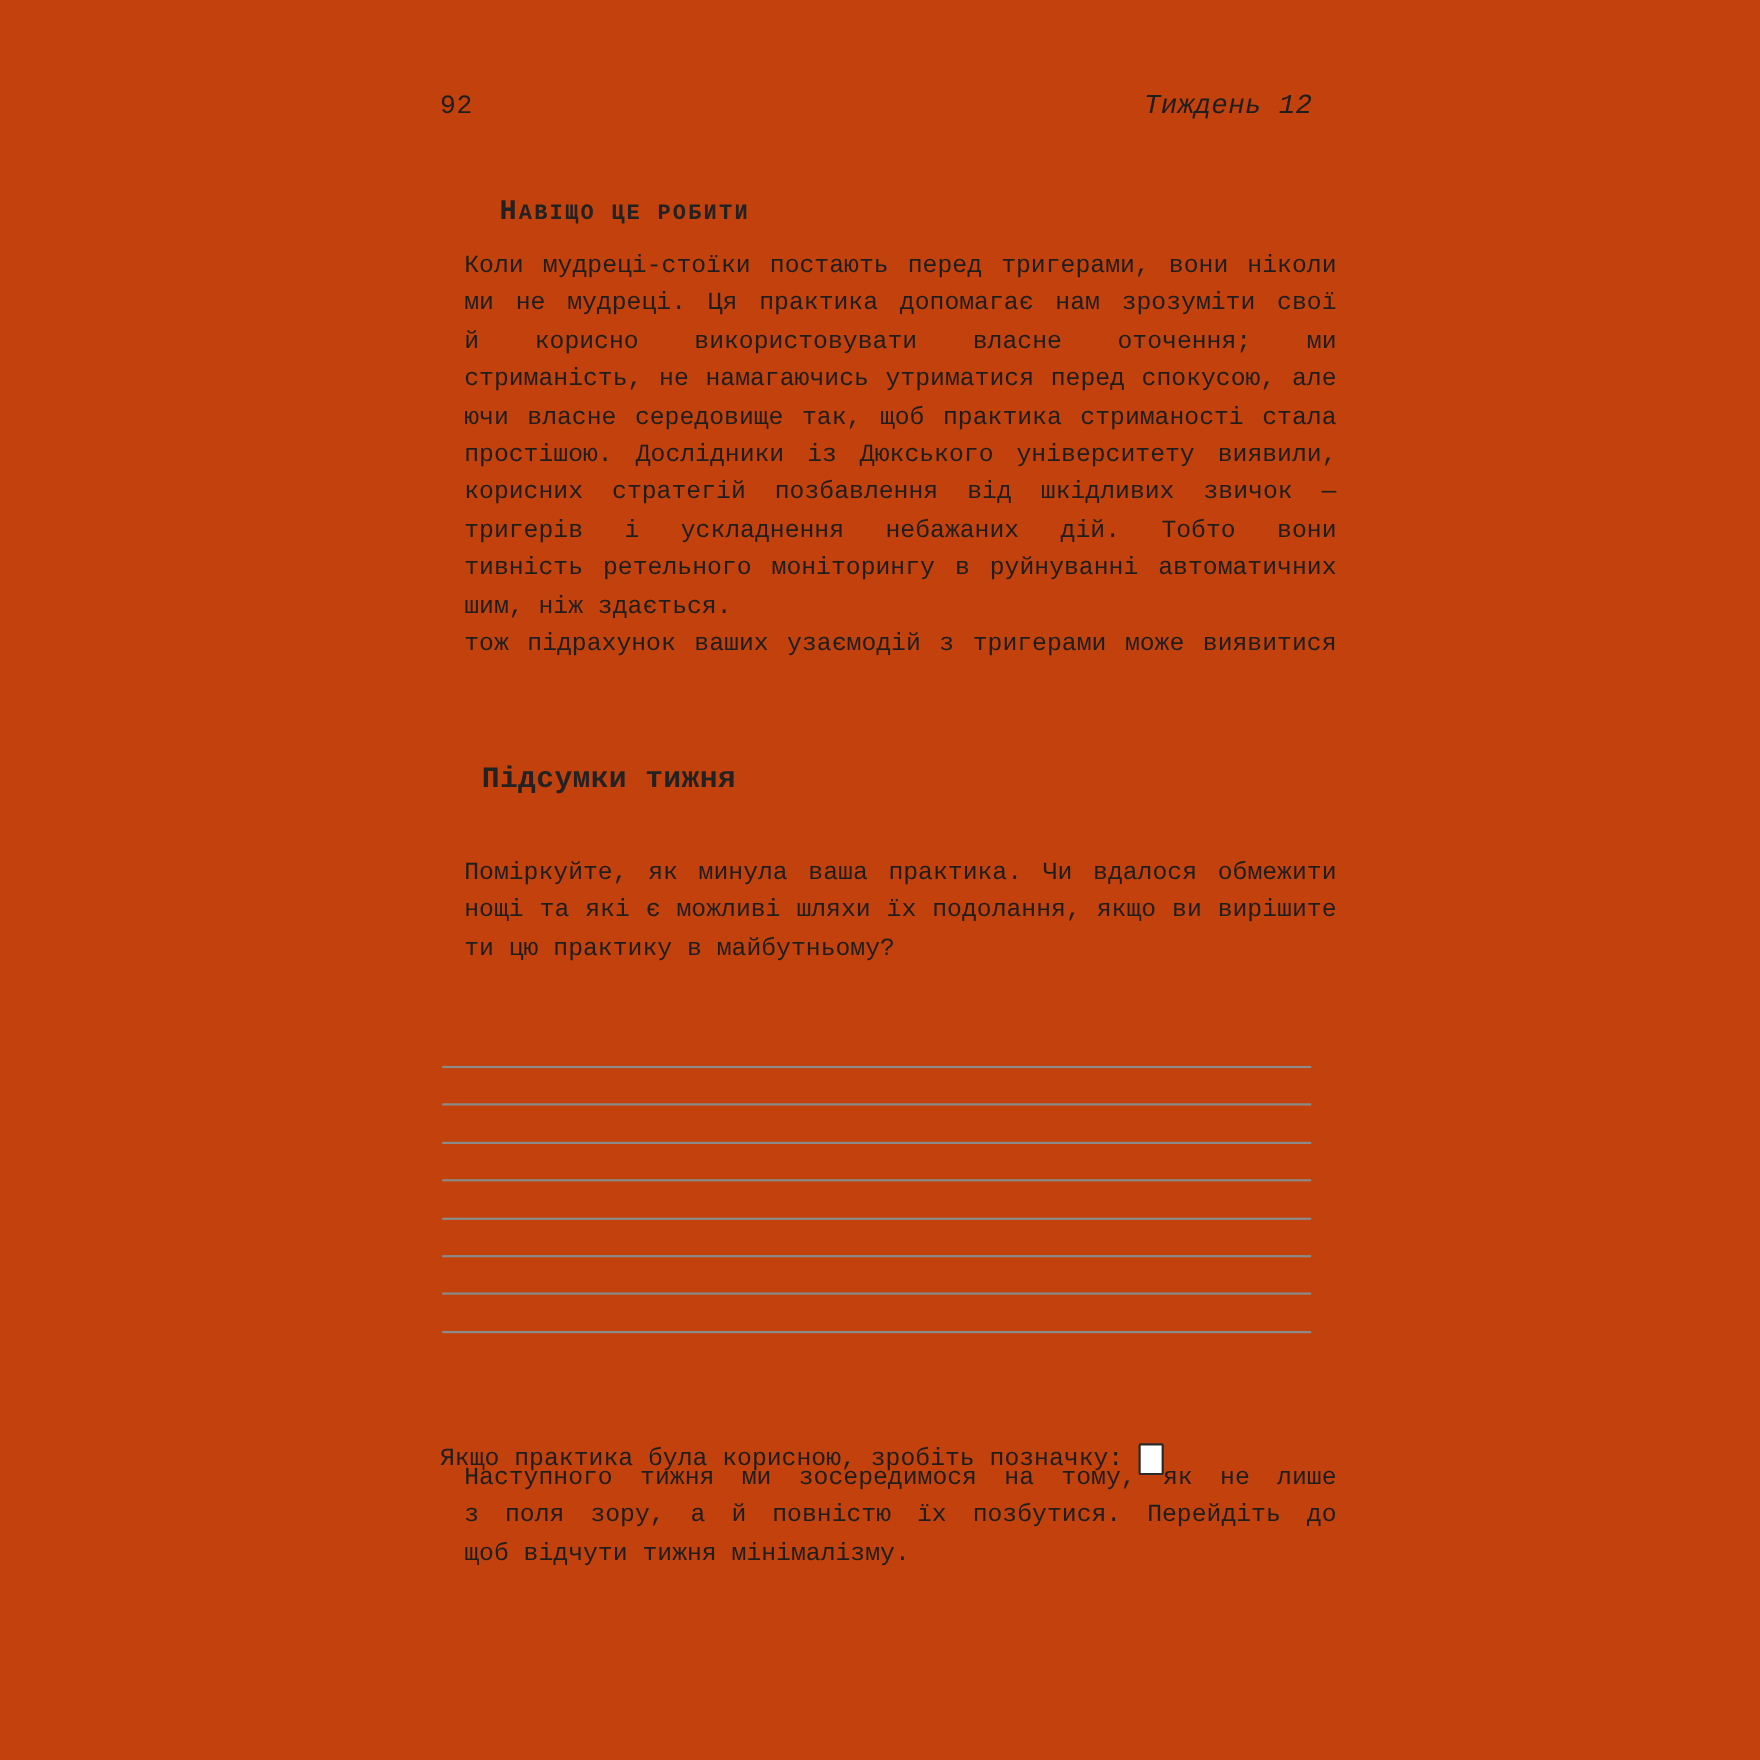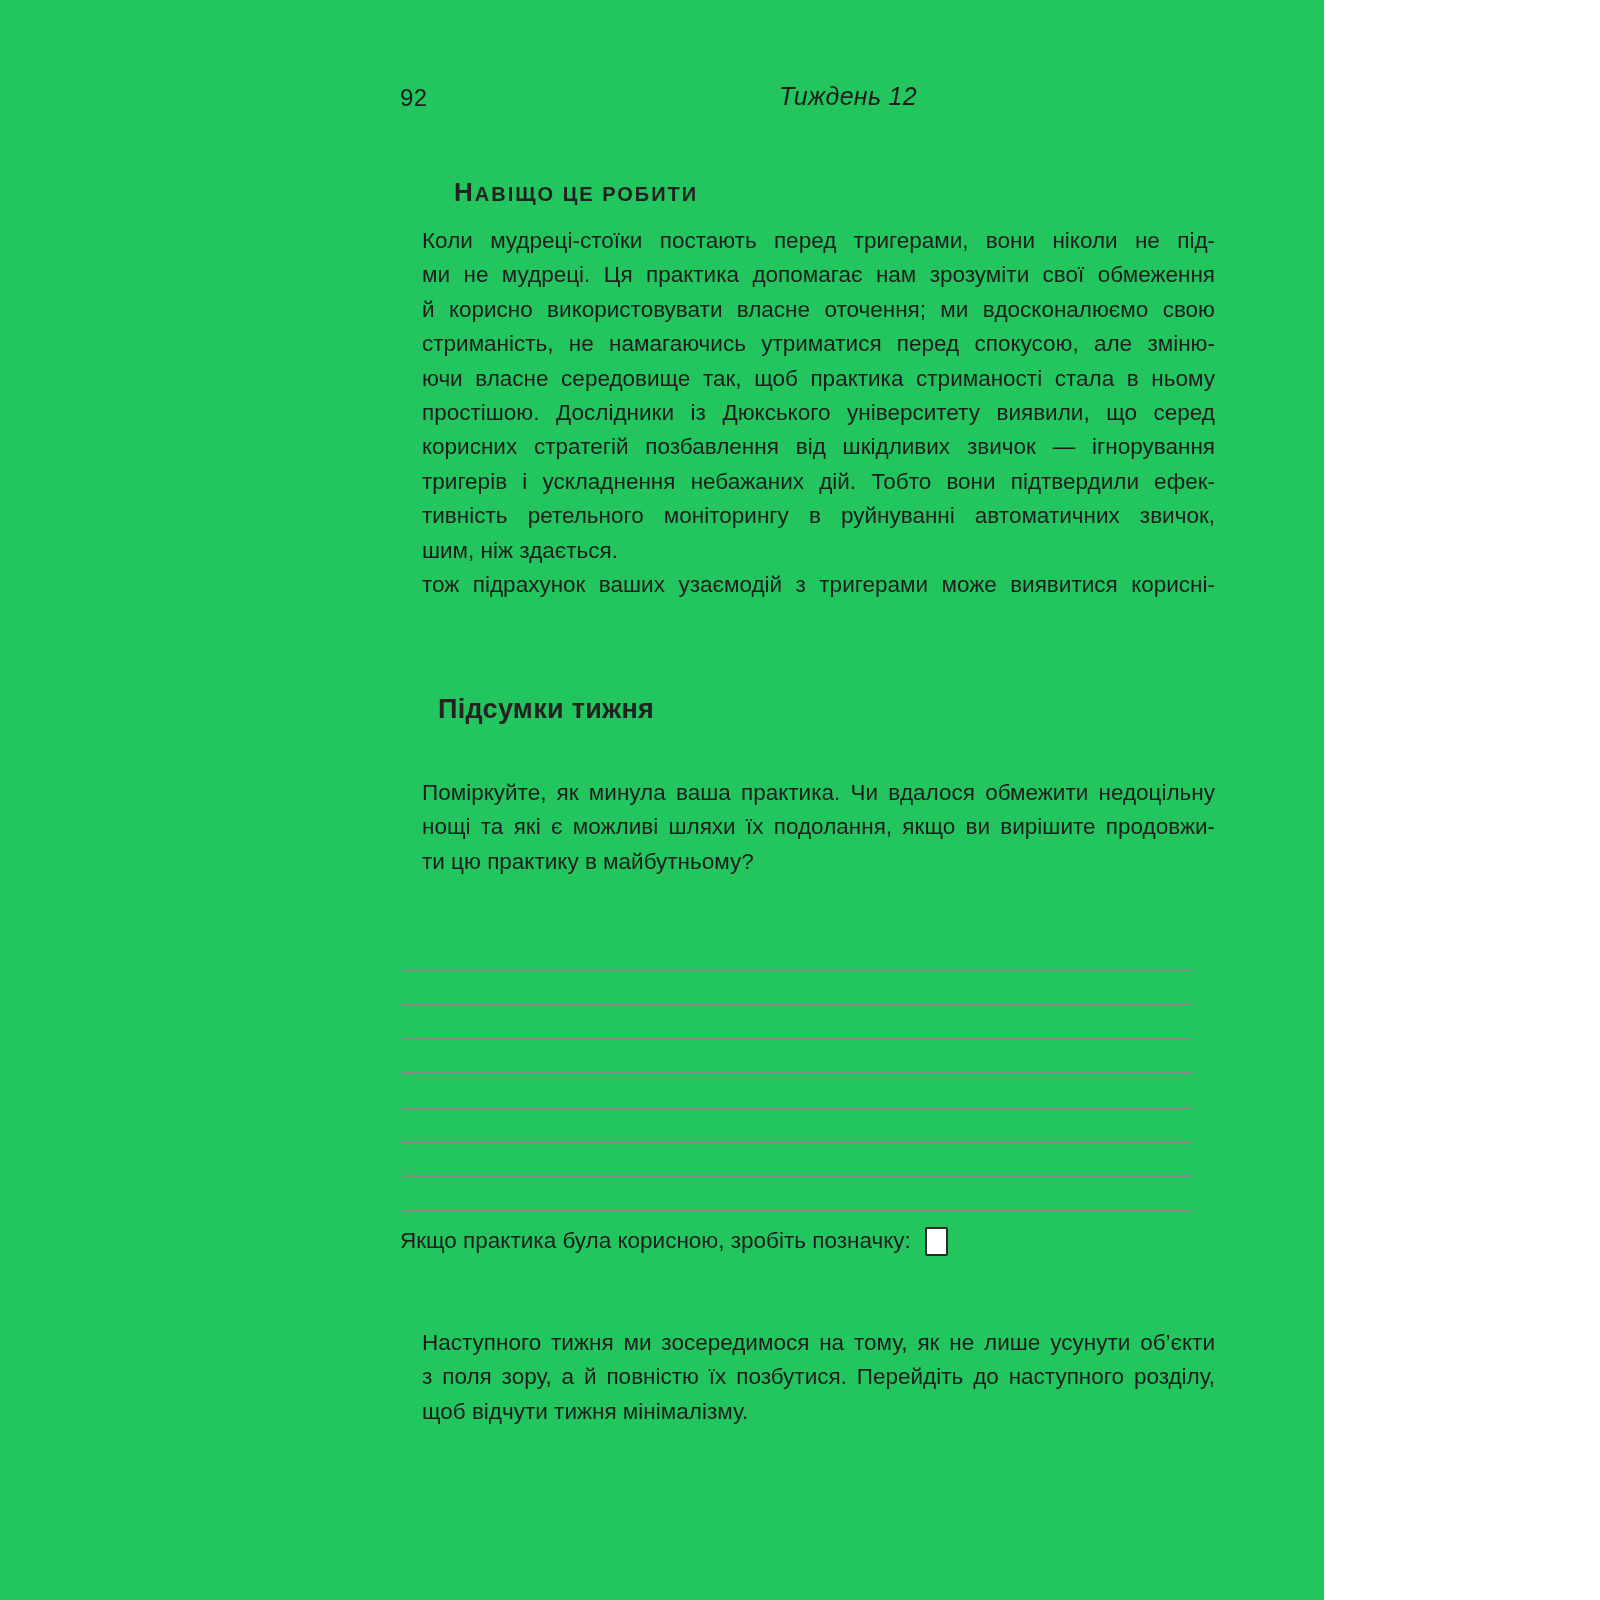--- a/index.html
+++ b/index.html
@@ -1,21 +1,21 @@
 <!DOCTYPE html>
 <html lang="uk"><head>
 <meta charset="utf-8">
 <style>
   html, body { margin: 0; padding: 0; background: #ffffff; }
   .page {
     position: relative;
-    width: 1324px;
+    width: 1600px;
     height: 1600px;
-    background: #22c55e;
-    font-family: Liberation Sans, sans-serif;
+    background: #c2410c;
+    font-family: Liberation Mono, monospace;
     color: #1e1e1e;
     overflow: hidden;
   }
   
   .page-number {
     position: absolute;
     left: 400px;
     top: 84px;
     font-size: 24px;
     letter-spacing: 0.5px;
@@ -84,21 +84,21 @@
   }
   .rule-line {
     box-sizing: border-box;
     height: 34.4px;
     border-top: 2px solid #8b8b8b;
   }
   
   .checkbox-row {
     position: absolute;
     left: 400px;
-    top: 1223px;
+    top: 1308px;
     display: flex;
     align-items: center;
     font-size: 22.5px;
     height: 36px;
   }
   .checkbox {
     display: inline-block;
     box-sizing: border-box;
     width: 23px;
     height: 29px;

